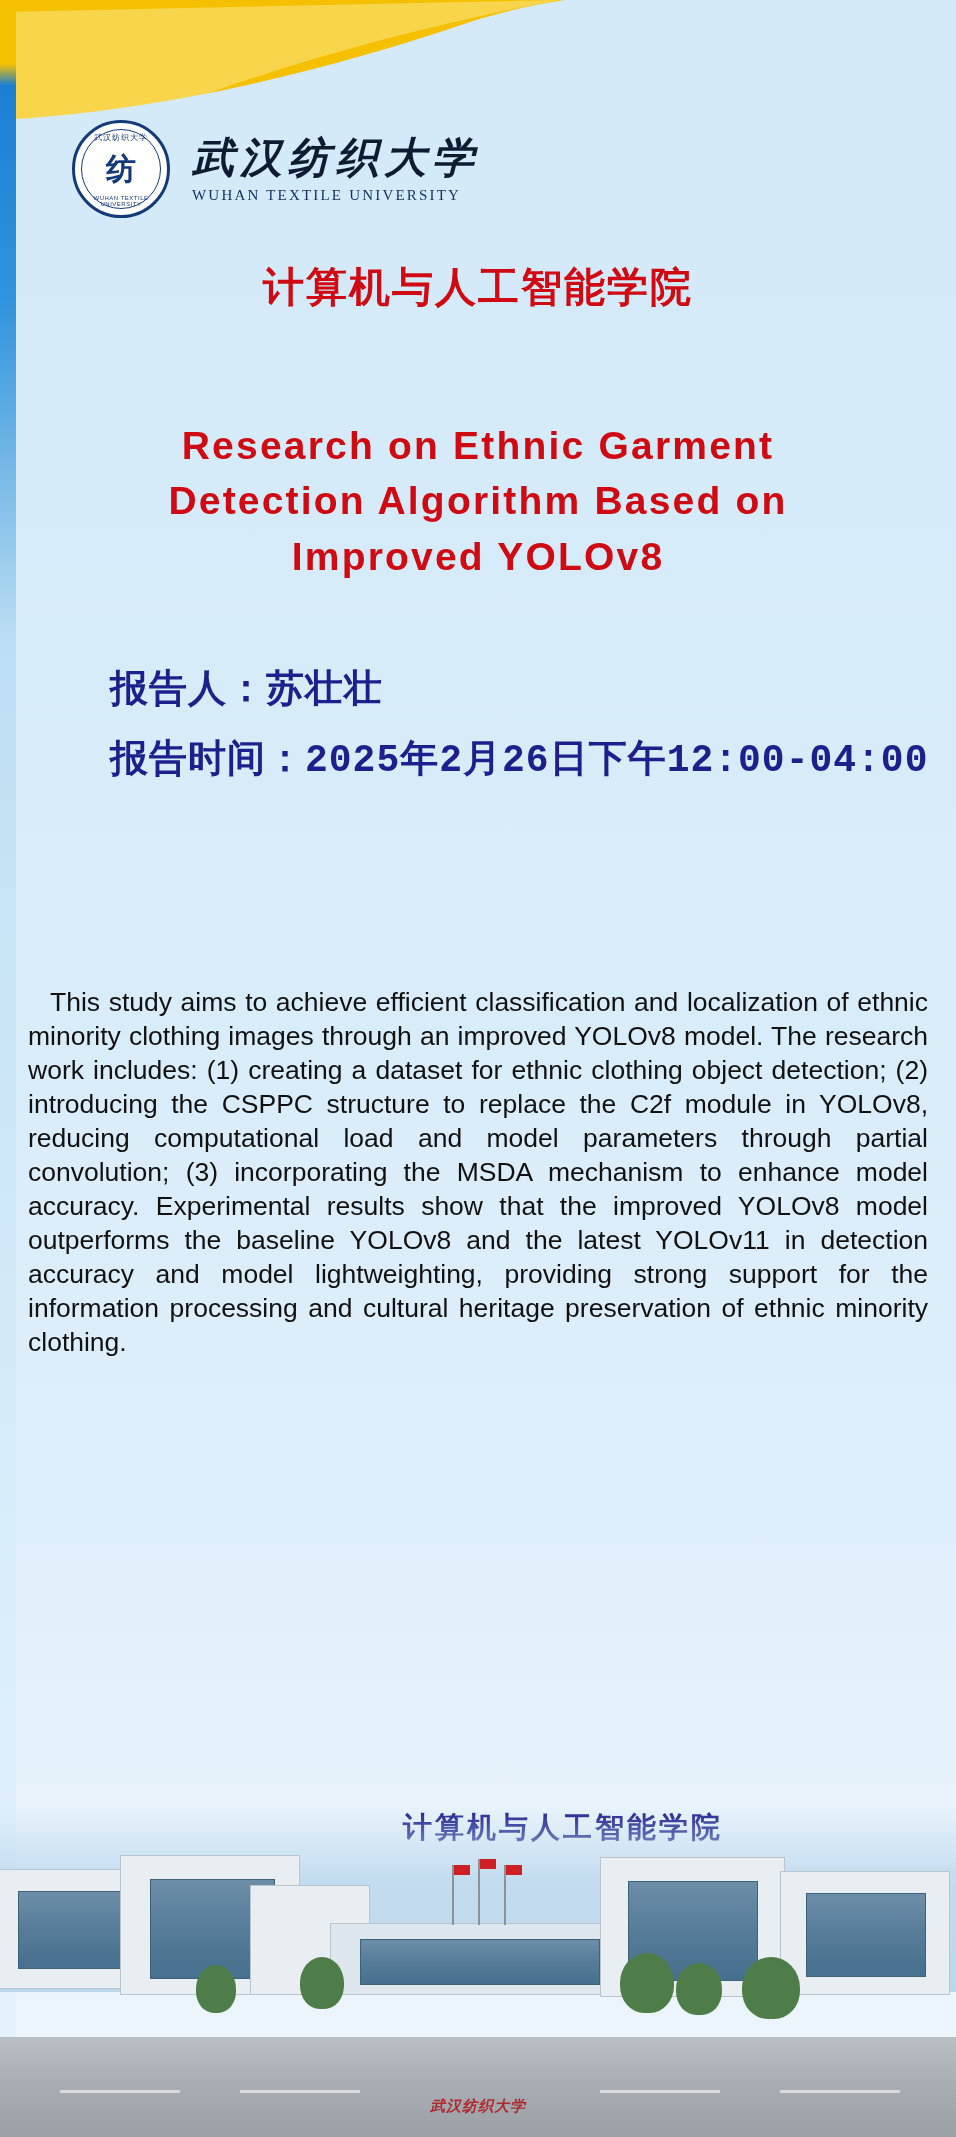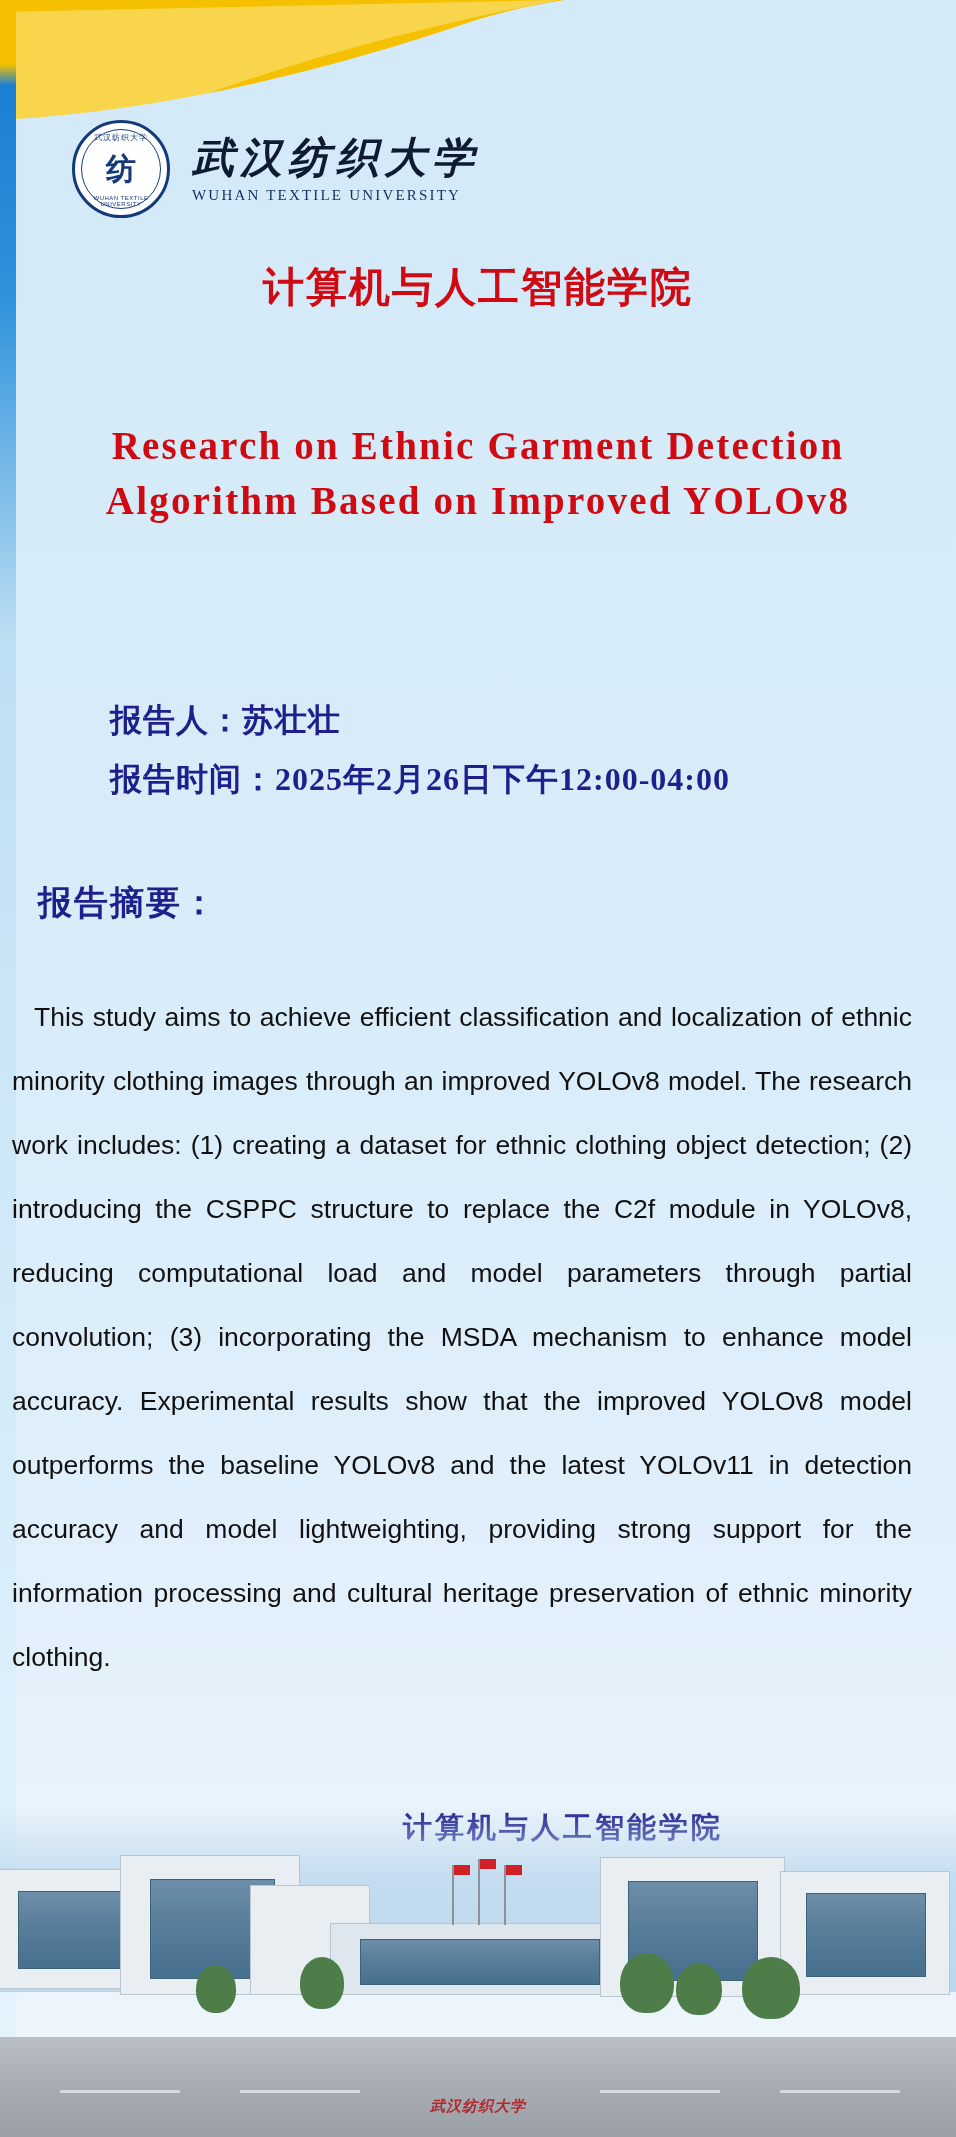--- a/index.html
+++ b/index.html
@@ -129,62 +129,62 @@
   }
 
   
   .en-title {
     position: absolute;
     top: 418px;
     left: 78px;
     width: 800px;
     text-align: center;
     color: #d00a12;
-    font-family: Liberation Serif, serif;
+    font-family: Liberation Sans, sans-serif;
     font-weight: bold;
     font-size: 39px;
     line-height: 1.42;
     letter-spacing: 2.2px;
   }
 
   
   .meta-block {
     position: absolute;
-    top: 691px;
+    top: 656px;
     left: 110px;
     color: #1d1f8c;
-    font-family: Liberation Serif, serif;
-    font-weight: bold;
-    font-size: 32px;
+    font-family: Liberation Mono, monospace;
+    font-weight: bold;
+    font-size: 38px;
     line-height: 1.85;
     letter-spacing: 1px;
   }
 
   
   .abstract-label {
     position: absolute;
     top: 880px;
     left: 38px;
     color: #1d1f8c;
     font-family: "DejaVu Sans", sans-serif;
     font-weight: bold;
     font-size: 34px;
     letter-spacing: 2px;
   }
 
   
   .abstract-body {
     position: absolute;
     top: 985px;
-    left: 12px;
+    left: 28px;
     width: 900px;
     color: #111111;
     font-family: "Liberation Sans", sans-serif;
     font-size: 26.5px;
-    line-height: 64px;
+    line-height: 34px;
     text-align: justify;
     text-indent: 22px;
     text-justify: inter-word;
   }
 
   
   .footer-org {
     position: absolute;
     top: 1808px;
     left: 0;
@@ -308,21 +308,20 @@
     <div>计算机与人工智能学院</div>
   </div>
 
   <div class="en-title">Research on Ethnic Garment Detection Algorithm Based on Improved YOLOv8</div>
 
   <div class="meta-block">
     <div>报告人：苏壮壮</div>
     <div>报告时间：2025年2月26日下午12:00-04:00</div>
   </div>
 
-  <div class="abstract-label">报告摘要：</div>
   <div class="abstract-body">This study aims to achieve efficient classification and localization of ethnic minority clothing images through an improved YOLOv8 model. The research work includes: (1) creating a dataset for ethnic clothing object detection; (2) introducing the CSPPC structure to replace the C2f module in YOLOv8, reducing computational load and model parameters through partial convolution; (3) incorporating the MSDA mechanism to enhance model accuracy. Experimental results show that the improved YOLOv8 model outperforms the baseline YOLOv8 and the latest YOLOv11 in detection accuracy and model lightweighting, providing strong support for the information processing and cultural heritage preservation of ethnic minority clothing.</div>
 
   <div class="footer-org">计算机与人工智能学院</div>
 
   <div class="campus">
     <div class="campus-sky"></div>
 
     <div class="bldg" style="left:-10px; top:62px; width:150px; height:120px;"></div>
     <div class="bldg glass" style="left:18px; top:84px; width:110px; height:78px;"></div>
     <div class="bldg" style="left:120px; top:48px; width:180px; height:140px;"></div>

